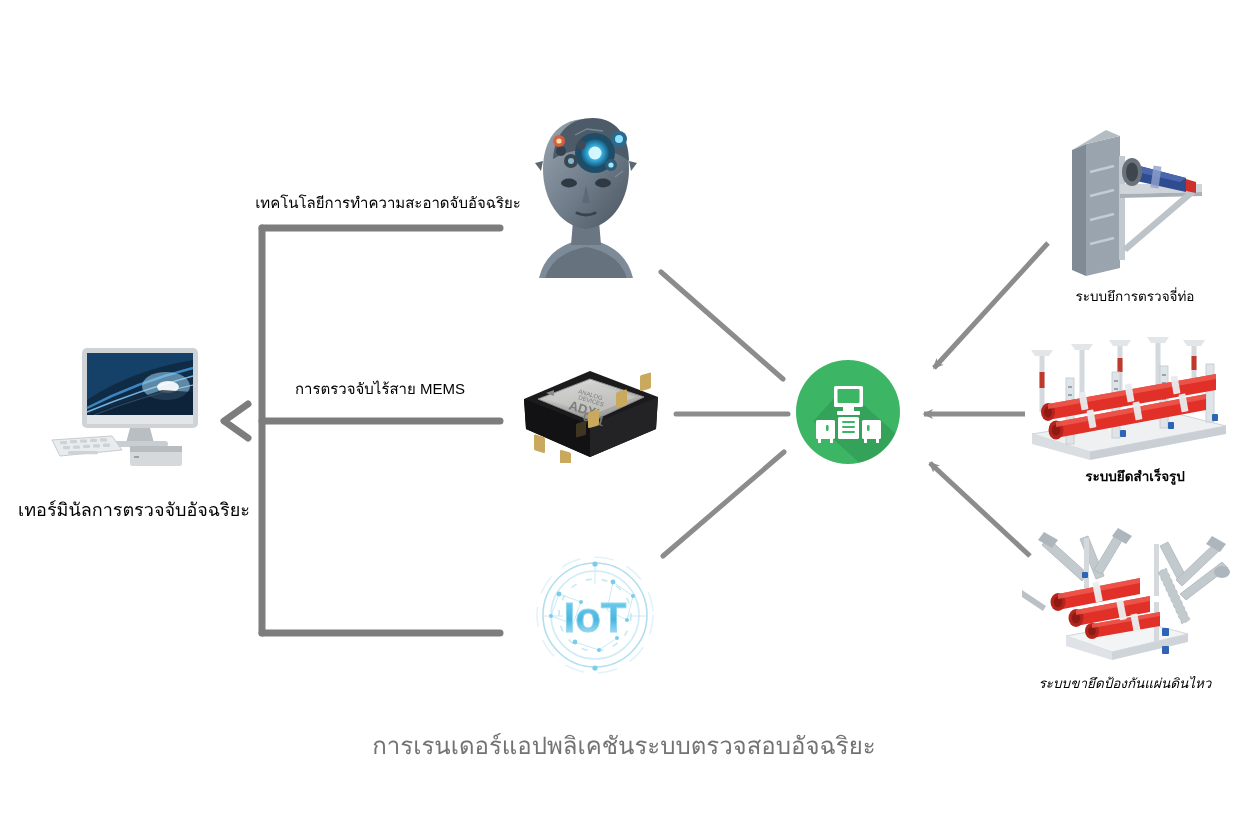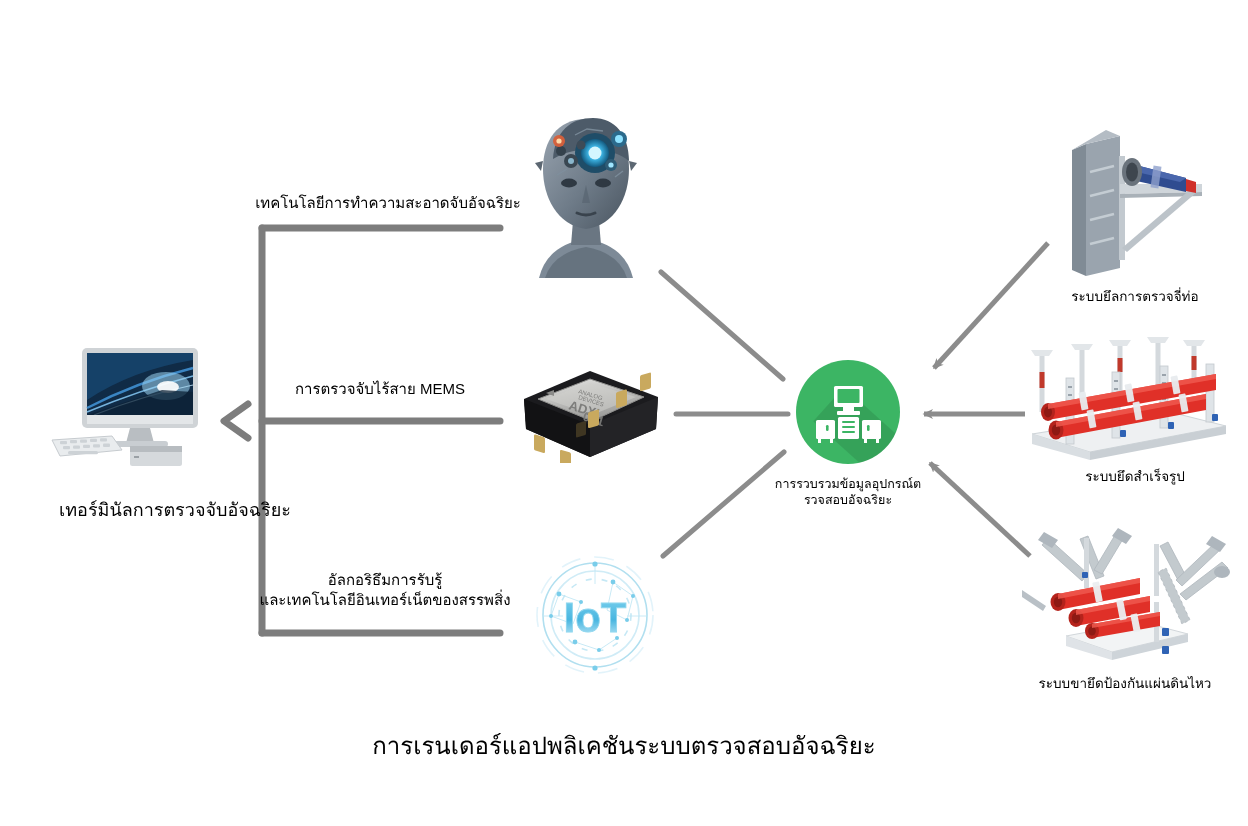--- a/index.html
+++ b/index.html
@@ -38,21 +38,21 @@
     font-size: 18px;
   }
   .label.center-cap {
     font-size: 12.5px;
     line-height: 1.3;
     text-align: center;
   }
   .caption {
     position: absolute;
     font-size: 24px;
-    color: #000000;
+    color: #737373;
     text-align: center;
     width: 100%;
     left: 0;
   }
 
   
   .green-badge {
     position: absolute;
     width: 104px;
     height: 104px;
@@ -173,21 +173,21 @@
       </g>
 
       <g>
         <rect x="88" y="106" width="52" height="20" rx="2.5" fill="#d5d9dc"></rect>
         <rect x="88" y="106" width="52" height="6" fill="#b7bcc0"></rect>
         <rect x="92" y="116" width="5" height="2" fill="#9aa0a5"></rect>
       </g>
     </svg>
   </div>
 
-  <div class="label left-term" style="left:0px; top:498px; width:268px;padding-left:41px;">เทอร์มินัลการตรวจจับอัจฉริยะ</div>
+  <div class="label left-term" style="left:0px; top:498px; width:268px;">เทอร์มินัลการตรวจจับอัจฉริยะ</div>
 
   <div class="aihead" style="left:523px; top:113px;">
     <svg viewBox="0 0 126 165" width="126" height="165">
       <defs>
         <linearGradient id="skin" x1="0" y1="0" x2="1" y2="1">
           <stop offset="0%" stop-color="#9aa5b1"></stop>
           <stop offset="55%" stop-color="#6e7b88"></stop>
           <stop offset="100%" stop-color="#49545f"></stop>
         </linearGradient>
         <radialGradient id="core" cx="50%" cy="50%" r="50%">
@@ -309,22 +309,20 @@
         <circle cx="46" cy="92" r="2.4"></circle>
         <circle cx="70" cy="100" r="2"></circle>
         <circle cx="88" cy="88" r="2"></circle>
         <circle cx="66" cy="14" r="2.6"></circle>
         <circle cx="66" cy="118" r="2.6"></circle>
       </g>
       <text x="66" y="82" text-anchor="middle" font-size="42" font-weight="bold" font-family="Liberation Sans, sans-serif" fill="url(#iotTxt)" stroke="#8fd6ee" stroke-width="0.8">IoT</text>
     </svg>
   </div>
 
-  <div class="label" style="left:250px; top:570px; width:270px;">อัลกอริธึมการรับรู้
-และเทคโนโลยีอินเทอร์เน็ตของสรรพสิ่ง</div>
 
   <div class="green-badge" style="left:796px; top:360px;">
     <div class="shadow"></div>
     <svg viewBox="0 0 104 104">
       <g fill="#ffffff">
 
         <rect x="38" y="26" width="29" height="21" rx="1.6"></rect>
         <rect x="41.5" y="29" width="22" height="14" rx="1" fill="#3cb564"></rect>
         <rect x="47" y="47" width="11" height="4"></rect>
         <rect x="41" y="51" width="23" height="4" rx="1"></rect>
@@ -341,22 +339,20 @@
         <rect x="71" y="65" width="2.6" height="6" rx="1.3" fill="#3cb564"></rect>
 
         <rect x="22" y="79" width="3" height="4"></rect>
         <rect x="34" y="79" width="3" height="4"></rect>
         <rect x="68" y="79" width="3" height="4"></rect>
         <rect x="80" y="79" width="3" height="4"></rect>
       </g>
     </svg>
   </div>
 
-  <div class="label center-cap" style="left:758px; top:476px; width:180px;">การรวบรวมข้อมูลอุปกรณ์ต
-รวจสอบอัจฉริยะ</div>
 
   <div class="render" style="left:1062px; top:130px; width:156px; height:150px;">
     <svg viewBox="0 0 156 150" width="156" height="150">
 
       <path d="M24,14 L58,6 L58,138 L24,146 Z" fill="#9aa4ae"></path>
       <path d="M24,14 L24,146 L10,140 L10,20 Z" fill="#808b95"></path>
       <path d="M10,20 L24,14 L58,6 L44,0 Z" fill="#b4bcc4"></path>
 
       <g stroke="#c4ccd3" stroke-width="2.4">
         <line x1="28" y1="42" x2="52" y2="36"></line>
@@ -378,21 +374,21 @@
         <ellipse cx="70" cy="42" rx="10" ry="14" fill="#6a737c"></ellipse>
         <ellipse cx="70" cy="42" rx="6" ry="9.5" fill="#3e464e"></ellipse>
 
         <rect x="90" y="36" width="8" height="22" fill="#8ea0cc" opacity="0.8" transform="rotate(8 94 47)"></rect>
 
         <path d="M124,49 L134,52 L134,63 L124,61 Z" fill="#d0302a"></path>
       </g>
     </svg>
   </div>
 
-  <div class="label small" style="left:1040px; top:288px; width:190px;">ระบบยึลการตรวจจี่ท่อ</div>
+  <div class="label small" style="left:1040px; top:288px; width:190px;">ระบบยึการตรวจจี่ท่อ</div>
 
   <div class="render" style="left:1020px; top:334px; width:212px; height:126px;">
     <svg viewBox="0 0 212 126" width="212" height="126">
 
       <path d="M12,100 L150,78 L206,92 L70,118 Z" fill="#eef0f2" stroke="#ced4d8" stroke-width="1"></path>
       <path d="M12,100 L12,110 L70,126 L70,118 Z" fill="#d9dee2"></path>
       <path d="M70,118 L206,92 L206,100 L70,126 Z" fill="#c9cfd4"></path>
 
       <g>
         <g transform="translate(22,16)">
@@ -466,21 +462,21 @@
       </g>
 
       <g fill="#2f63b5">
         <rect x="100" y="96" width="6" height="7" rx="1"></rect>
         <rect x="148" y="88" width="6" height="7" rx="1"></rect>
         <rect x="192" y="80" width="6" height="7" rx="1"></rect>
       </g>
     </svg>
   </div>
 
-  <div class="label small" style="left:1040px; top:468px; width:190px;">ระบบยึดสำเร็จรูป</div>
+  <div class="label small" style="left:1040px; top:468px; width:190px;font-weight:bold;">ระบบยึดสำเร็จรูป</div>
 
   <div class="render" style="left:1022px; top:528px; width:212px; height:136px;">
     <svg viewBox="0 0 212 136" width="212" height="136">
 
       <path d="M0,62 L24,78 L21,83 L-3,67 Z" fill="#b9c0c6"></path>
 
       <path d="M44,108 L120,94 L166,106 L90,124 Z" fill="#f2f4f5" stroke="#d2d7db" stroke-width="1"></path>
       <path d="M44,108 L44,118 L90,132 L90,124 Z" fill="#dfe3e7"></path>
       <path d="M90,124 L166,106 L166,114 L90,132 Z" fill="#ced4d9"></path>
 
@@ -536,17 +532,17 @@
       </g>
 
       <g fill="#2f63b5">
         <rect x="140" y="100" width="7" height="8" rx="1"></rect>
         <rect x="140" y="118" width="7" height="8" rx="1"></rect>
         <rect x="60" y="44" width="6" height="6" rx="1"></rect>
       </g>
     </svg>
   </div>
 
-  <div class="label small" style="left:1010px; top:675px; width:230px;">ระบบขายึดป้องกันแผ่นดินไหว</div>
+  <div class="label small" style="left:1010px; top:675px; width:230px;font-style:italic;">ระบบขายึดป้องกันแผ่นดินไหว</div>
 
   <div class="caption" style="top:726px;">การเรนเดอร์แอปพลิเคชันระบบตรวจสอบอัจฉริยะ</div>
 
 </div>
 
 </body></html>

